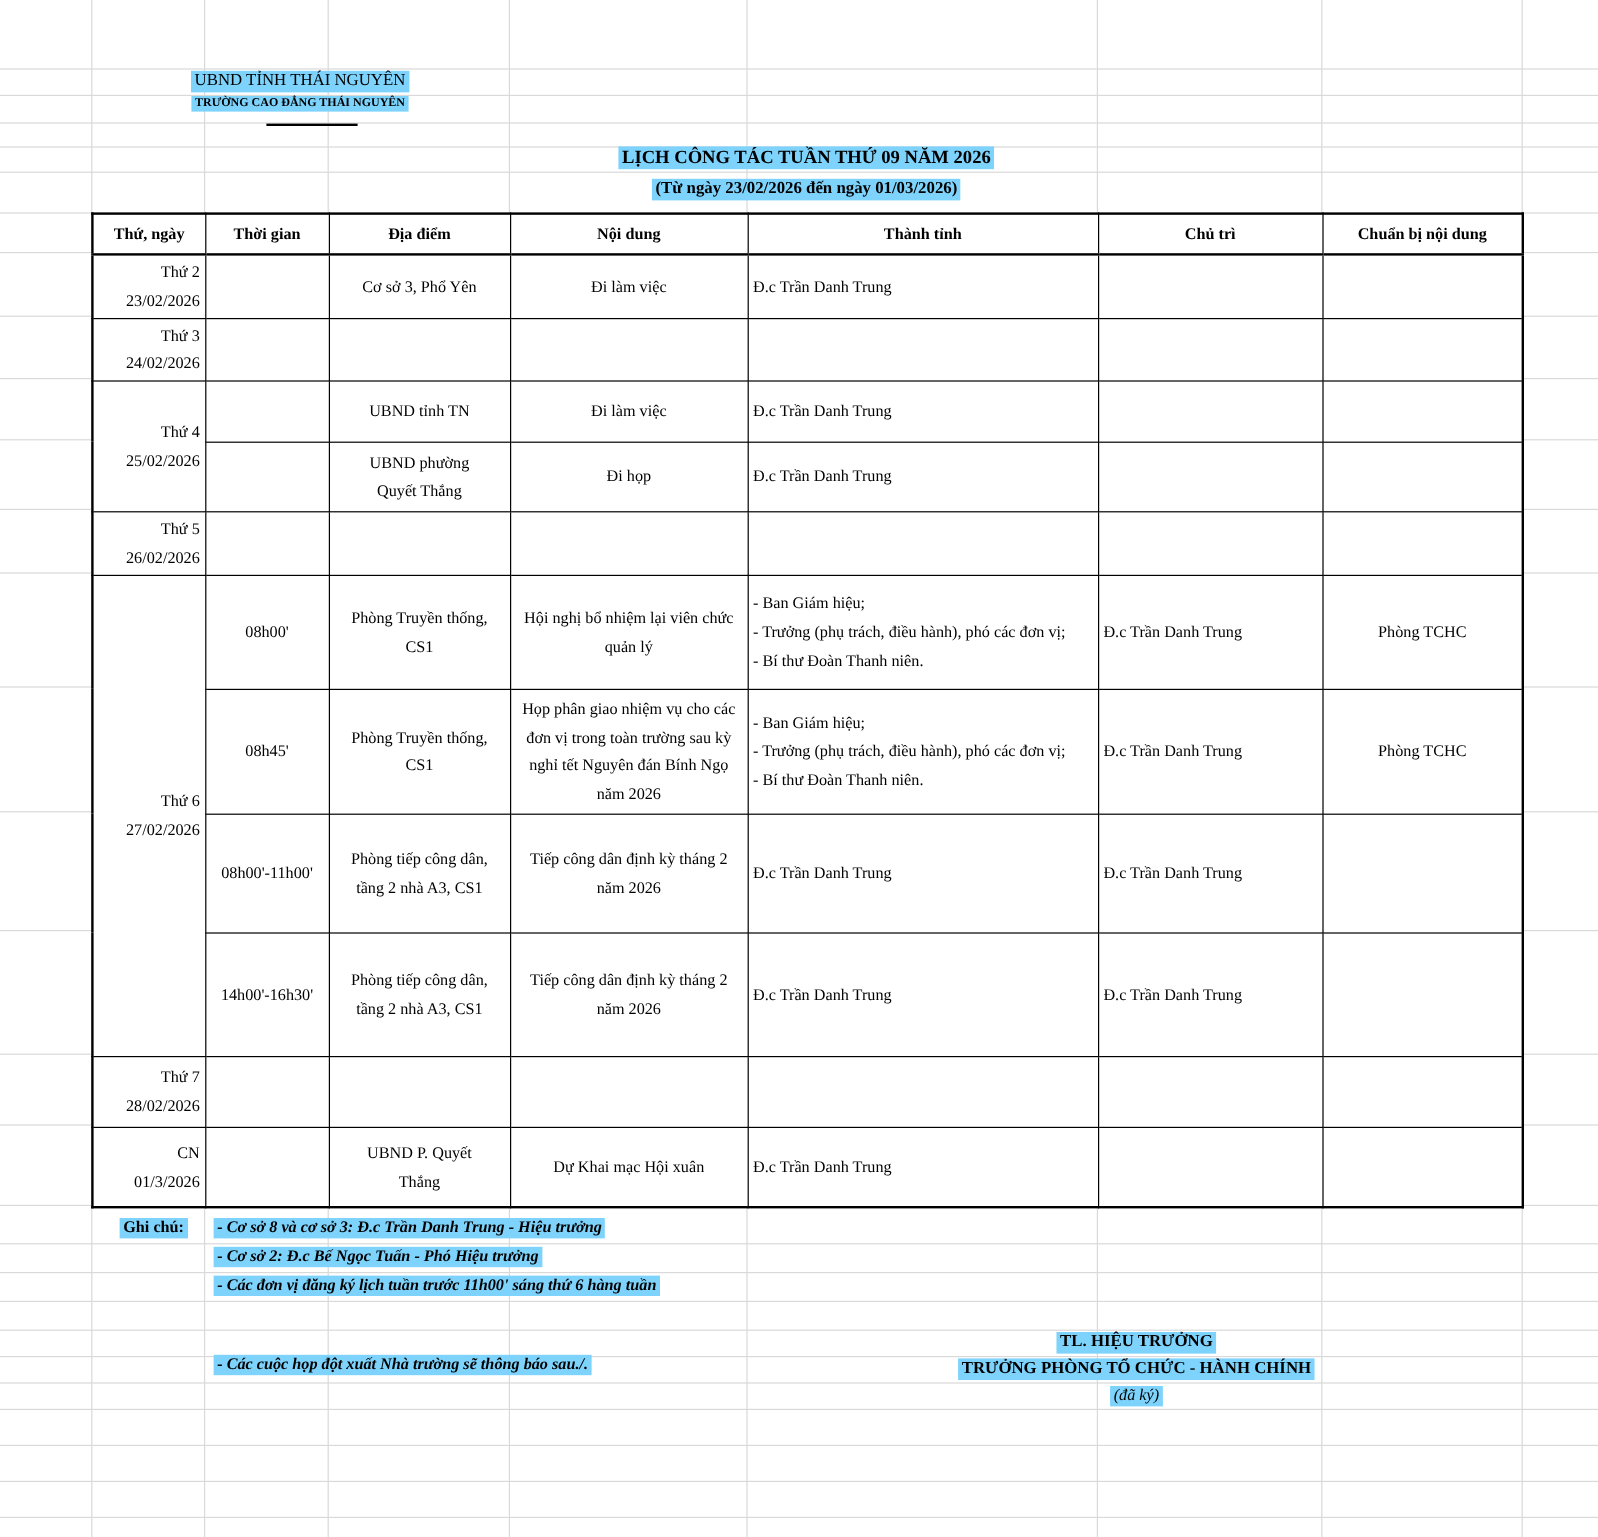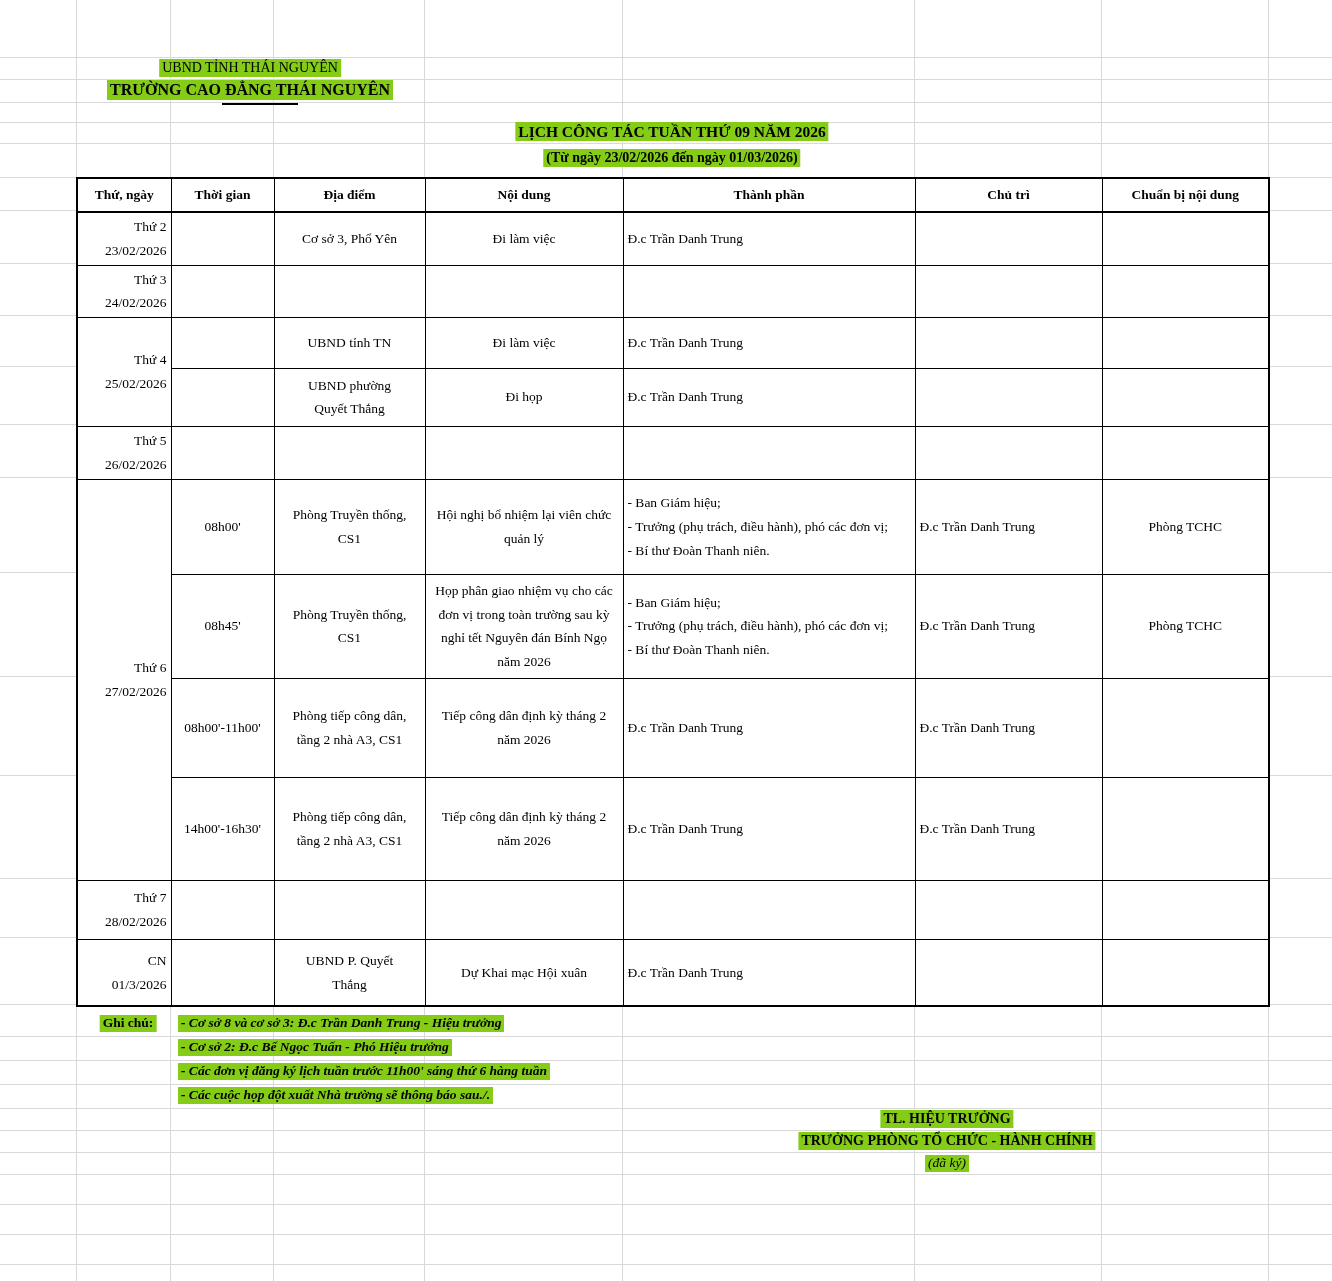--- a/index.html
+++ b/index.html
@@ -18,30 +18,30 @@
   td.c-time{text-align:center;}
   td.c-loc{text-align:center;white-space:pre-line;}
   td.c-content{text-align:center;}
   td.c-part{text-align:left;white-space:pre-line;}
   td.c-chair{text-align:left;}
   td.c-prep{text-align:center;}
   tr.h53{height:53px;} tr.h52{height:52px;} tr.h51{height:51px;} tr.h58{height:58px;}
   tr.h95{height:95px;} tr.h104{height:104px;} tr.h99{height:99px;} tr.h103{height:103px;}
   tr.h59{height:59px;} tr.h67{height:67px;margin-top:43px;}
 
-  .ov{position:absolute;z-index:2;background:#84cc16;white-space:nowrap;padding:0 3px;line-height:1.25;}
+  .ov{position:absolute;z-index:2;background:#7dd3fc;white-space:nowrap;padding:0 3px;line-height:1.25;}
   .ctr{transform:translateX(-50%);}
   .org-line1{left:250px;top:59px;font-size:14px;}
-  .org-line2{left:250px;top:80px;font-size:16px;font-weight:bold;}
+  .org-line2{left:250px;top:80px;font-size:10px;font-weight:bold;}
   .org-underline{position:absolute;left:222px;top:103px;width:76px;height:2px;background:#000;z-index:2;}
   .doc-title{left:672px;top:122px;font-size:15.5px;font-weight:bold;}
   .doc-subtitle{left:672px;top:149px;font-size:14px;font-weight:bold;}
   .ghichu{left:128px;top:1015px;font-size:13.5px;font-weight:bold;}
   .note{left:178px;font-size:13.5px;font-weight:bold;font-style:italic;}
-  .n1{top:1015px;} .n2{top:1039px;font-style:italic;} .n3{top:1063px;} .n4{top:1087px;}
+  .n1{top:1015px;} .n2{top:1039px;font-style:italic;} .n3{top:1063px;} .n4{top:1129px;}
   .sig1{left:947px;top:1110px;font-size:14px;font-weight:bold;}
   .sig2{left:947px;top:1132px;font-size:14px;font-weight:bold;}
   .sig3{left:947px;top:1155px;font-size:13.5px;font-style:italic;}
 </style>
 </head>
 <body>
 
 <div class="sheet" id="sheet">
     <div class="gh" style="top: 1264px;"></div>
     <div class="gh" style="top: 1234px;"></div>
@@ -95,21 +95,21 @@
         <col style="width:292px">
         <col style="width:187px">
         <col style="width:167px">
     </colgroup>
     <thead>
       <tr>
         <th>Thứ, ngày</th>
         <th>Thời gian</th>
         <th>Địa điểm</th>
         <th>Nội dung</th>
-        <th>Thành phần</th>
+        <th>Thành tỉnh</th>
         <th>Chủ trì</th>
         <th>Chuẩn bị nội dung</th>
       </tr>
     </thead>
     <tbody>
       <tr class="h53">
         <td class="c-day">Thứ 2
 23/02/2026</td>
         <td class="c-time"></td>
         <td class="c-loc">Cơ sở 3, Phổ Yên</td>

